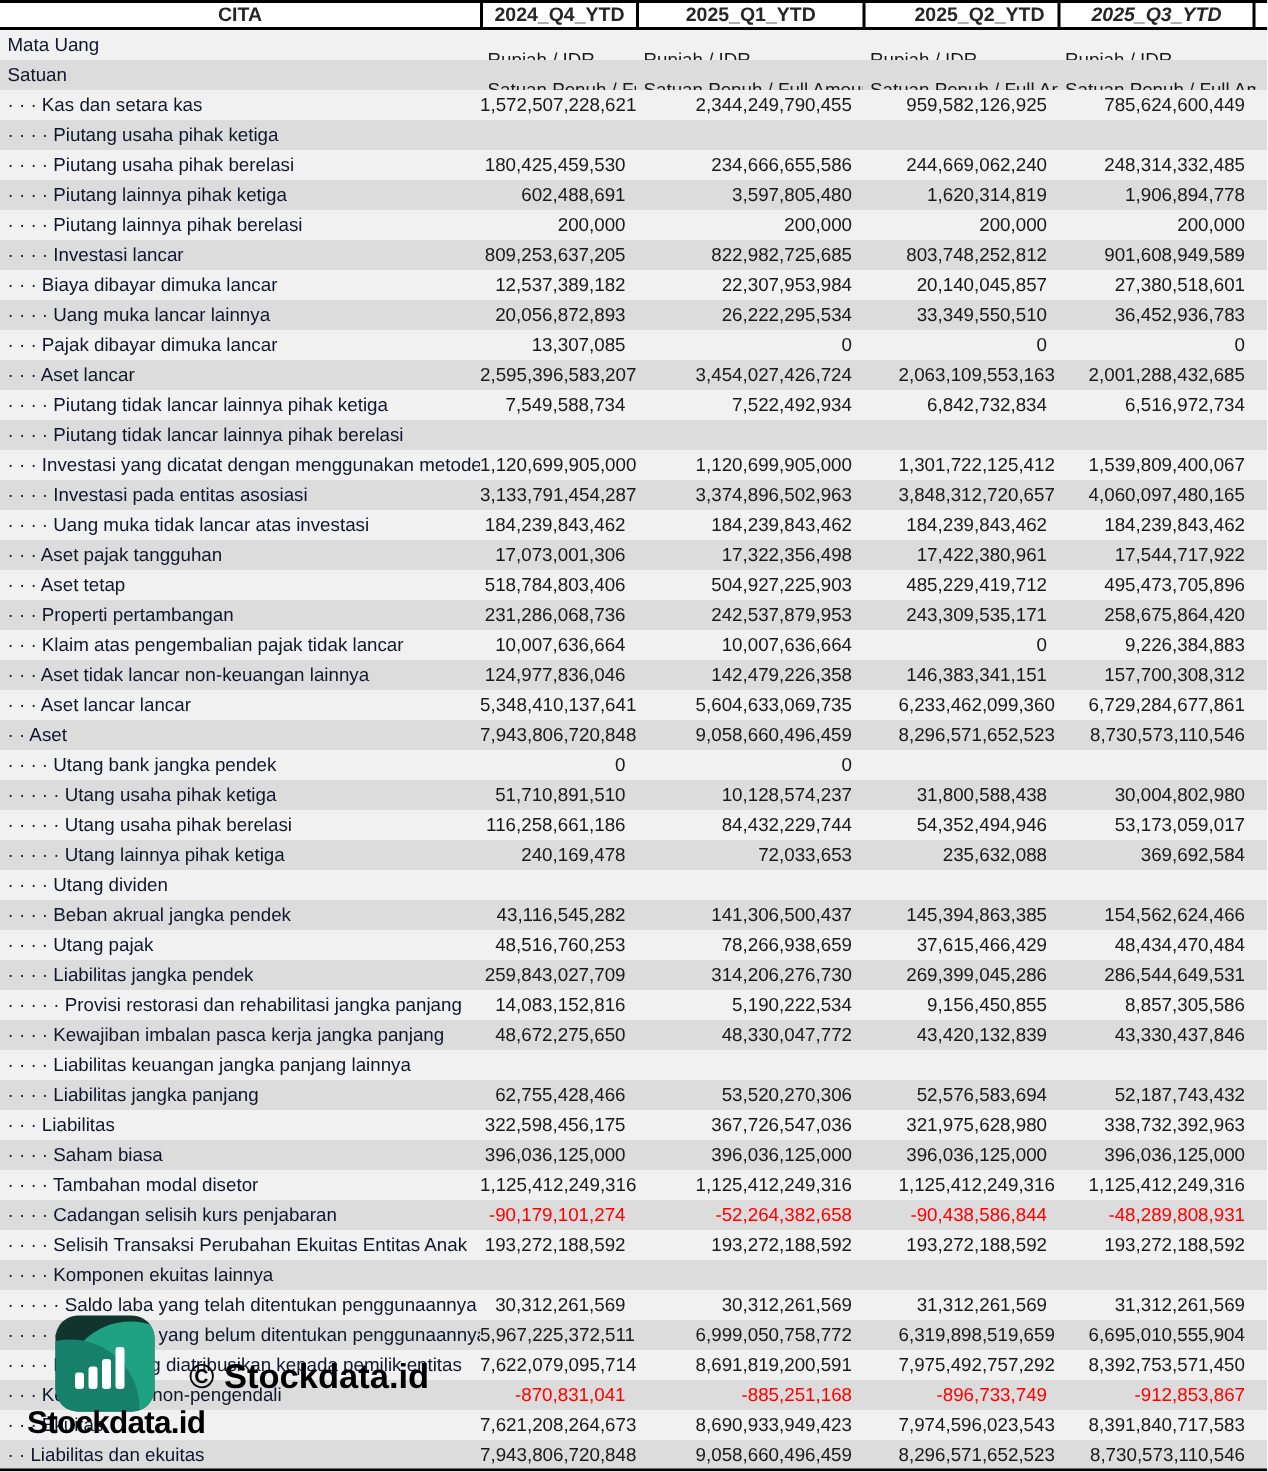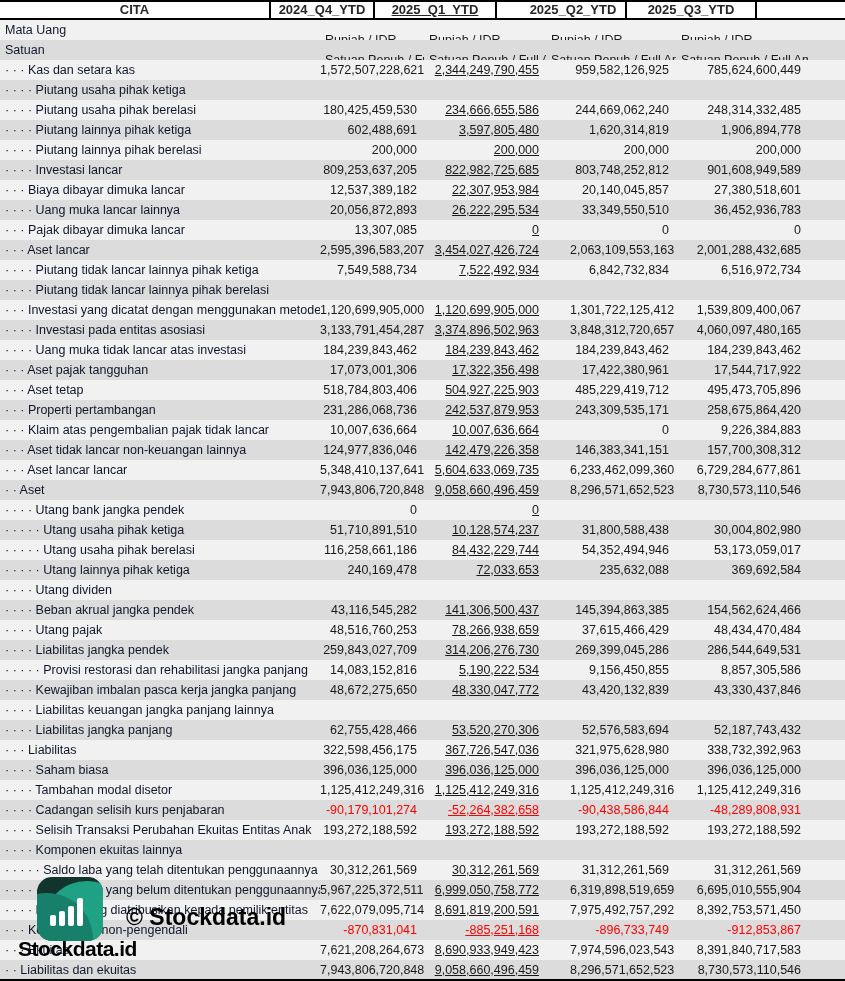--- a/index.html
+++ b/index.html
@@ -22,36 +22,36 @@
     padding-left:5px;
     white-space:nowrap; overflow:hidden;
     color:#0f172a;
   }
   .cell-val {
     flex:none; text-align:right;
     padding-right:7px;
     white-space:nowrap; overflow:hidden;
     color:#1a1a1a;
   }
-  .c1 { width:104px; } .c2 { width:122px;text-decoration:underline; } .c3 { width:130px;padding-left:24px; } .c4 { width:132px; }
+  .c1 { width:104px; } .c2 { width:151px; } .c3 { width:130px;padding-left:24px; } .c4 { width:132px; }
   .cell-val.left { text-align:left; padding-left:5px; padding-right:0;margin-top:10px; }
   .neg { color:#ff0000; }
 
   .header-row {
     display:flex; height:20px;
     border-top:2px solid #000;
     border-bottom:2px solid #000;
     background:#fff;
     font-weight:bold; font-size:13px;
     line-height:16px;
   }
   .hcell { flex:none; text-align:center; white-space:nowrap; overflow:hidden; }
-  .hcell.hlabel { width:269px; }
+  .hcell.hlabel { width:320px; }
   .hcell.hq { border-left:2px solid #000; }
-  .hcell.hq:last-child { border-right:2px solid #000; }
+  .hcell.hq:last-child { border-right:2px solid #000;font-style:italic; }
 
   .bottom-line {
     position:absolute; left:0; bottom:0;
     width:845px; height:2px; background:#000;
   }
 
   
   .wm-icon {
     position:absolute; left:37px; top:877px;
     width:66px; height:64px;

